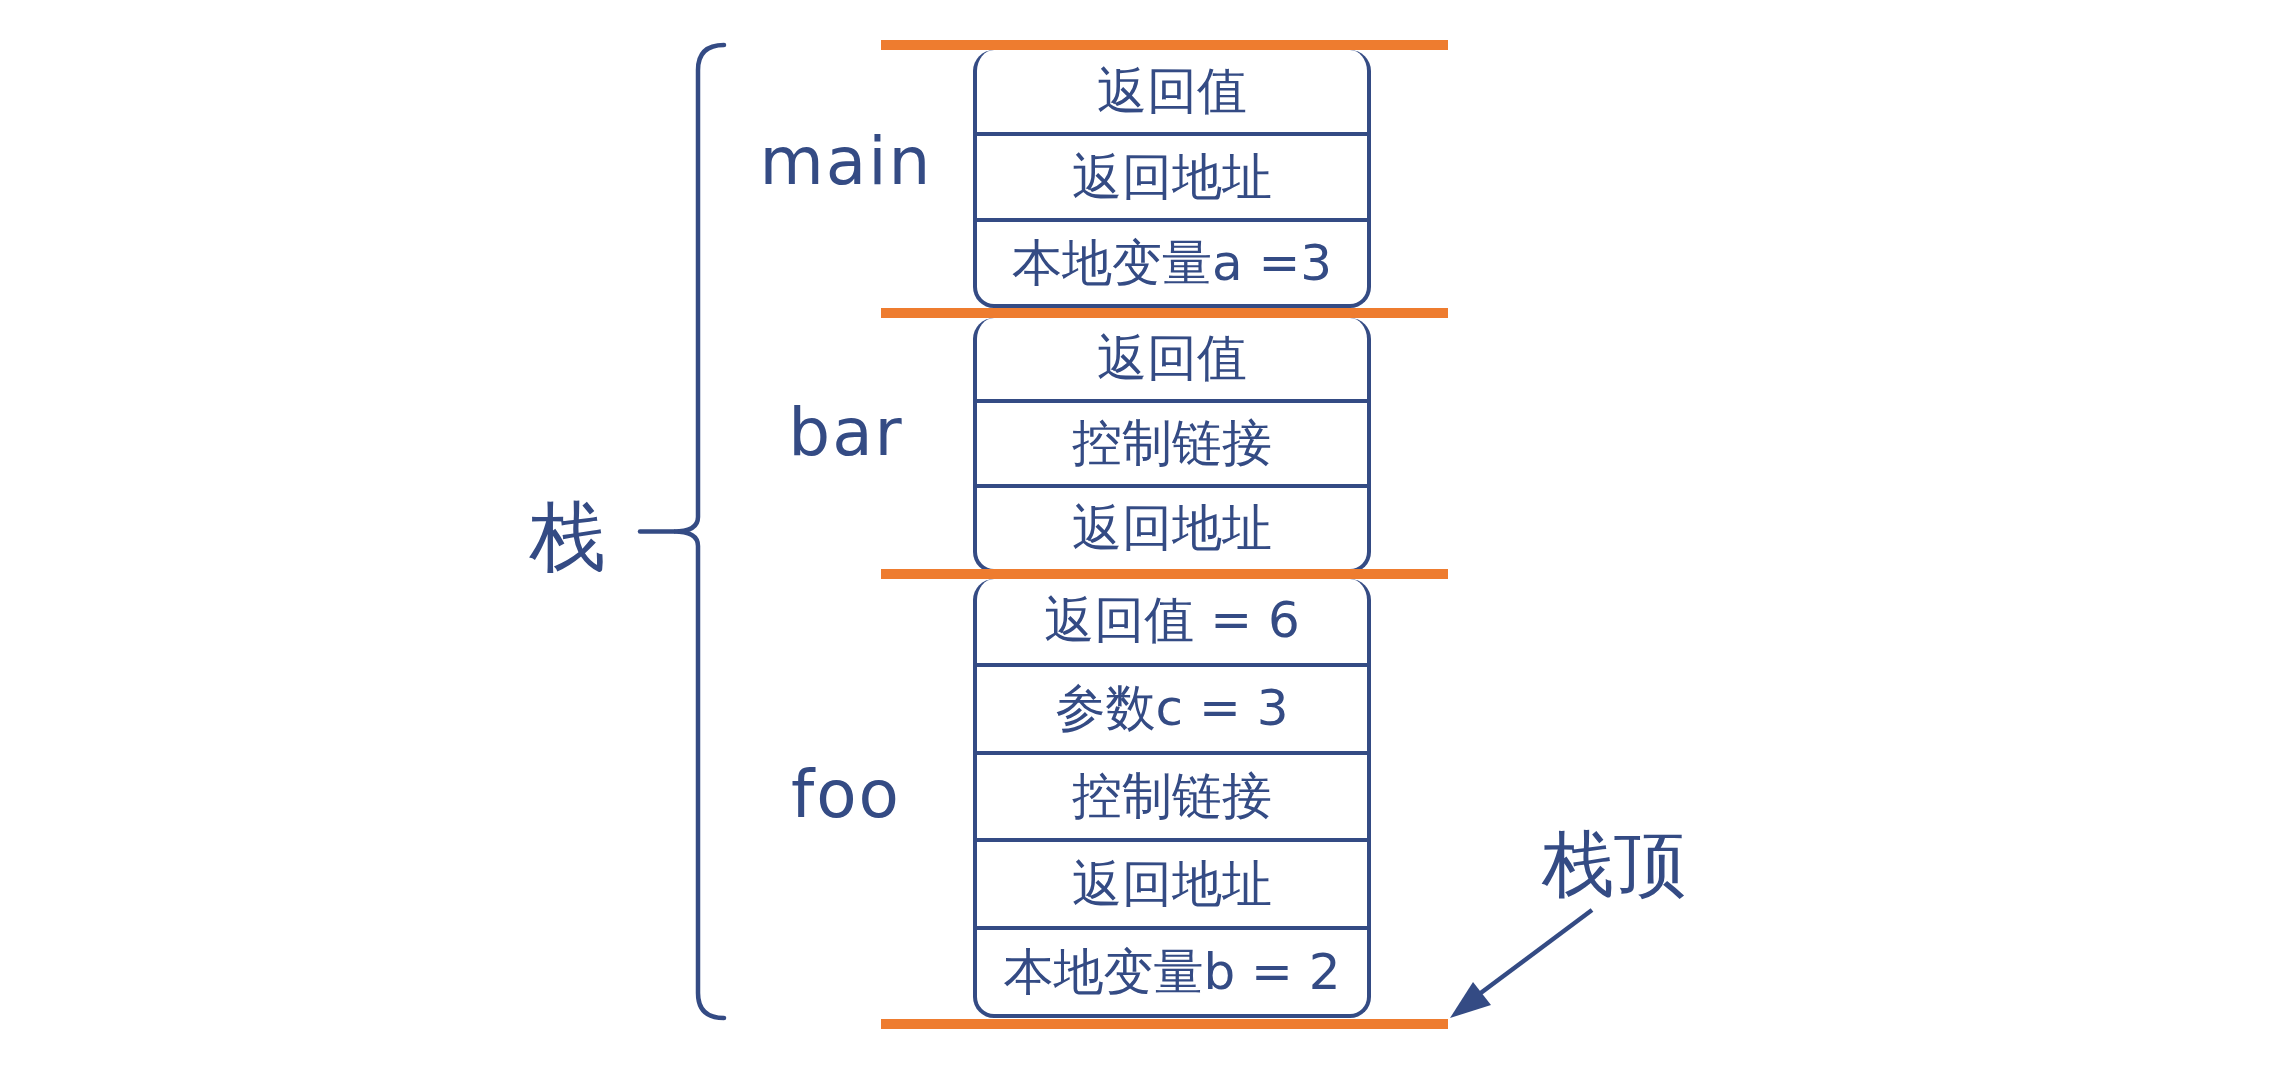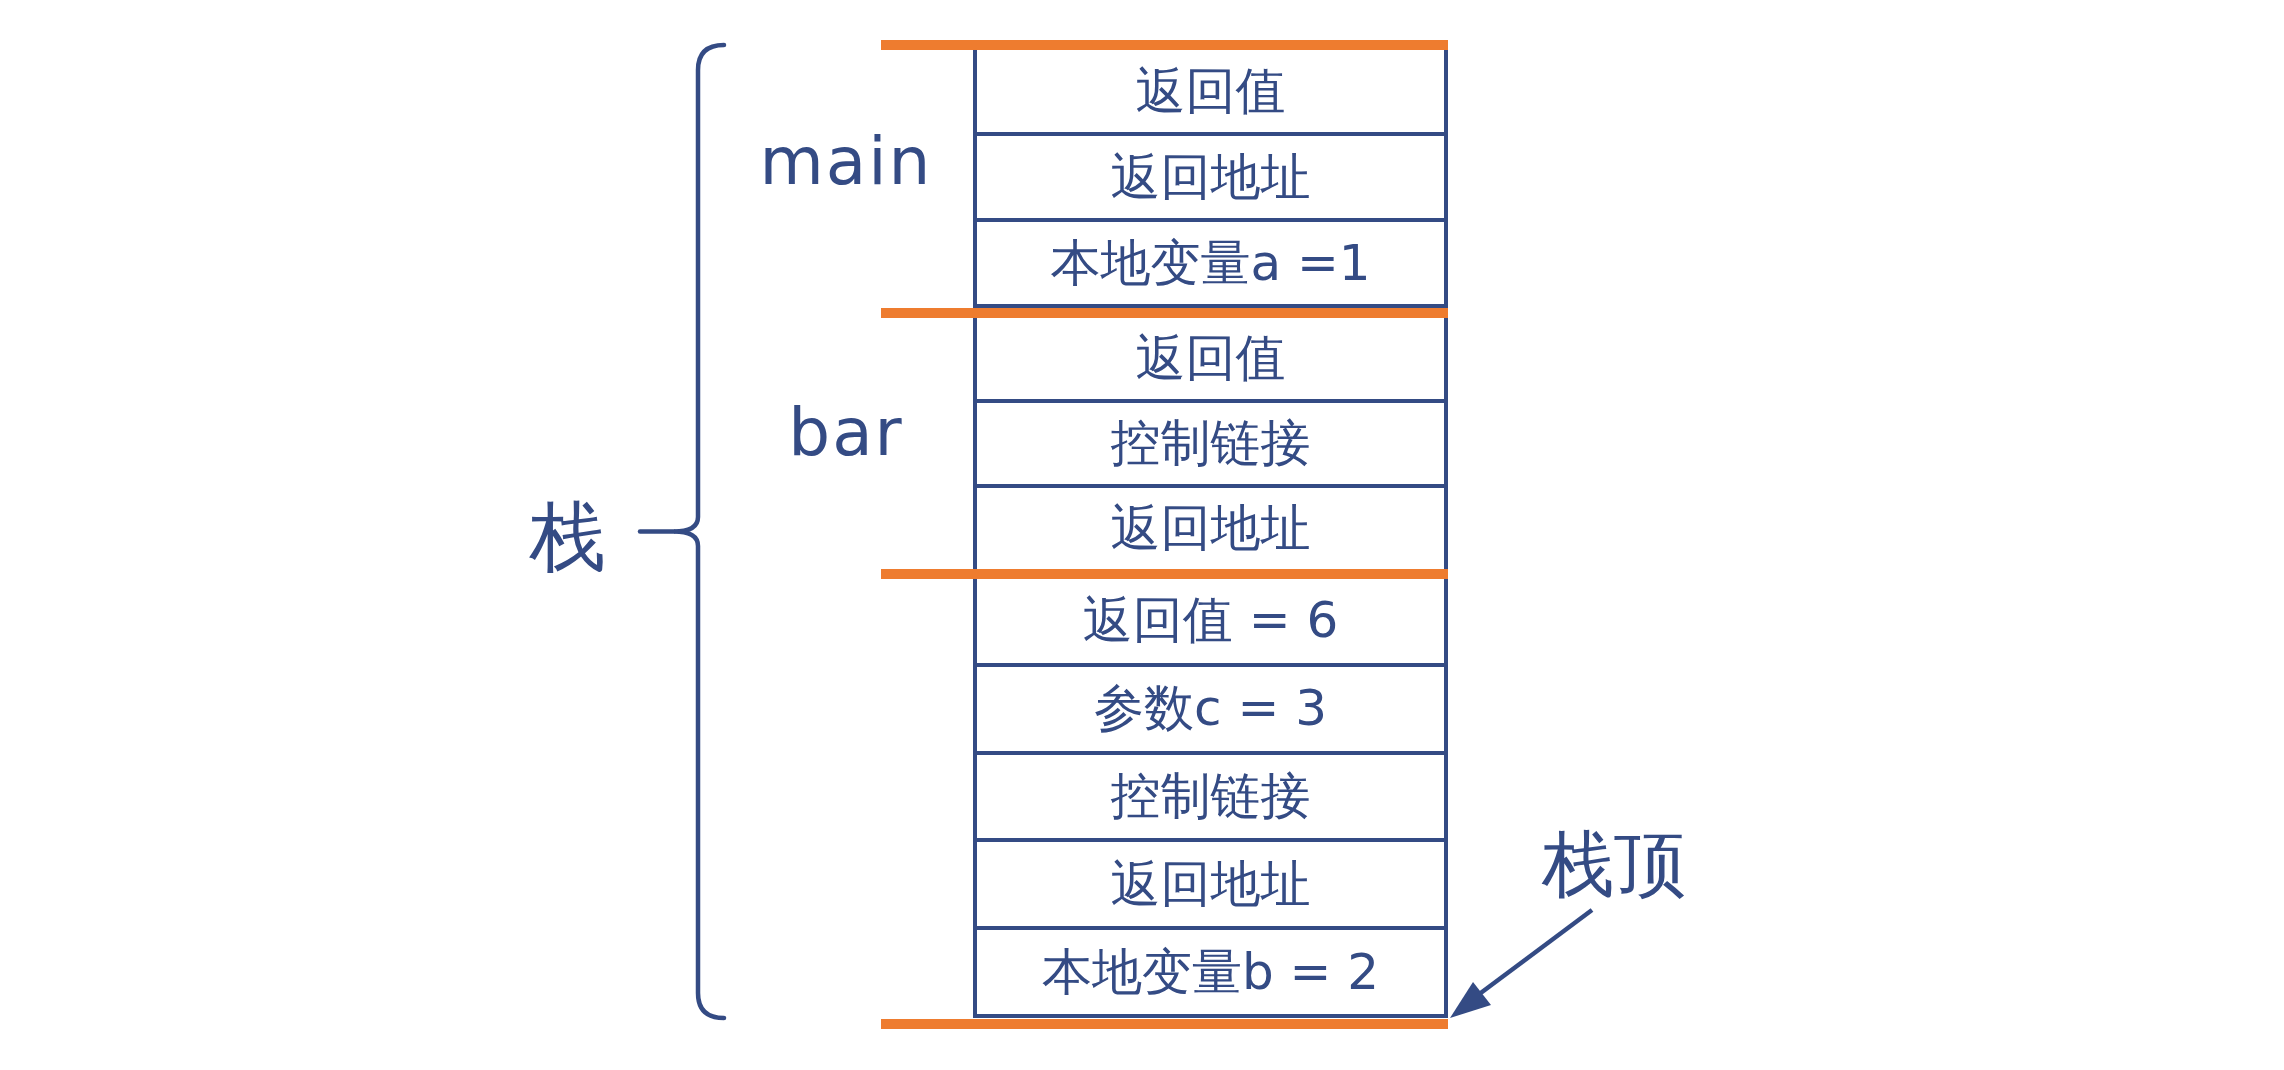--- a/index.html
+++ b/index.html
@@ -25,26 +25,27 @@
   .frame-label{
     position:absolute;left:697px;width:270px;height:84px;line-height:84px;
     text-align:center;font-size:66px;font-weight:500;letter-spacing:2px;padding-left:28px;
   }
   .label-main{top:120px;}
   .label-bar{top:391px;}
   .label-foo{top:753px;}
 
   
   .frame{
-    position:absolute;left:973px;width:475px;
+    position:absolute;left:973px;width:398px;
     display:flex;flex-direction:column;
     border-left:4px solid var(--navy);
     border-right:4px solid var(--navy);
     border-bottom:4px solid var(--navy);
     background:var(--bg);
+    border-radius:21px;
   }
   .frame-main{top:50px;height:258px;}
   .frame-bar{top:318px;height:255px;}
   .frame-foo{top:579px;height:439px;justify-content:flex-end;}
   .cell{
     flex:1;display:flex;align-items:center;justify-content:center;
     font-size:50px;white-space:nowrap;
   }
   .cell + .cell{border-top:4px solid var(--navy);}
 
@@ -72,25 +73,26 @@
 
   <div class="stack-label">栈</div>
 
   <svg class="brace-svg" viewBox="0 0 110 1000" fill="none">
     <path d="M94,15 Q68,15 68,40 L68,487 Q68,501.5 44,501.5 Q68,501.5 68,516 L68,963 Q68,988 94,988" stroke="var(--navy)" stroke-width="4.5" stroke-linecap="round"></path>
     <path d="M10,501.5 L44,501.5" stroke="var(--navy)" stroke-width="4.5" stroke-linecap="round"></path>
   </svg>
 
   <div class="frame-label label-main">main</div>
   <div class="frame-label label-bar">bar</div>
+  <div class="frame-label label-foo">foo</div>
 
   <div class="frame frame-main">
     <div class="cell">返回值</div>
     <div class="cell">返回地址</div>
-    <div class="cell">本地变量a =1</div>
+    <div class="cell">本地变量a =3</div>
   </div>
 
   <div class="frame frame-bar">
     <div class="cell">返回值</div>
     <div class="cell">控制链接</div>
     <div class="cell">返回地址</div>
   </div>
 
   <div class="frame frame-foo">
     <div class="cell">返回值 = 6</div>

